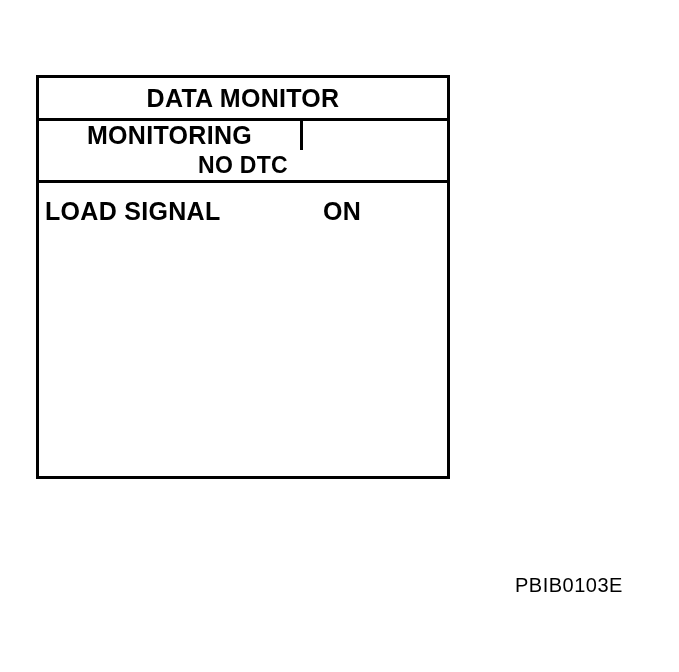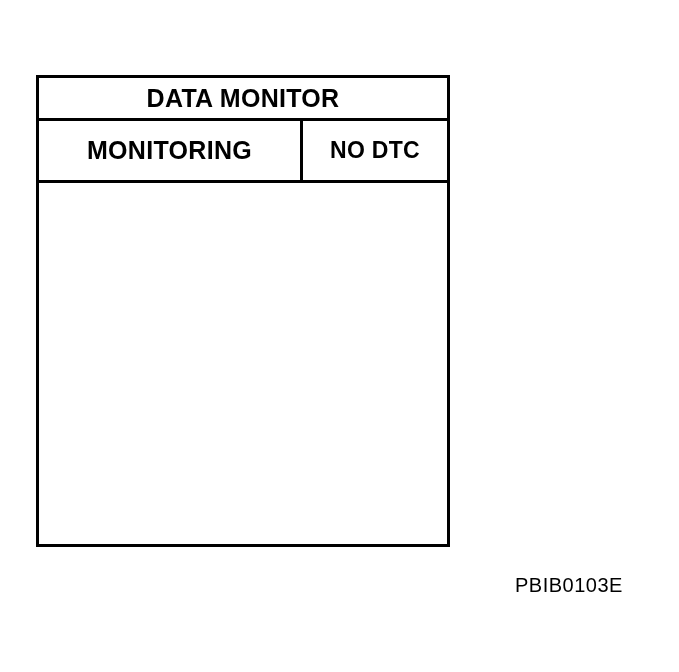--- a/index.html
+++ b/index.html
@@ -13,21 +13,21 @@
     background: var(--bg, #ffffff);
     color: var(--fg, #000000);
     font-family: "Liberation Sans", sans-serif;
     overflow: hidden;
   }
   .monitor-box {
     position: absolute;
     left: 36px;
     top: 75px;
     width: 414px;
-    height: 472px;
+    height: 404px;
     border: 3px solid var(--fg, #000000);
     box-sizing: border-box;
     background: var(--bg, #ffffff);
     display: flex;
     flex-direction: column;
   }
   .title-row {
     height: 43px;
     box-sizing: border-box;
     border-bottom: 3px solid var(--fg, #000000);
@@ -36,21 +36,21 @@
     justify-content: center;
     font-size: 25px;
     font-weight: bold;
     letter-spacing: 0.3px;
   }
   .status-row {
     height: 62px;
     box-sizing: border-box;
     border-bottom: 3px solid var(--fg, #000000);
     display: flex;
-    flex-direction: row;
+    flex-direction: column;
     justify-content: center;
   }
   .status-cell-left {
     width: 264px;
     box-sizing: border-box;
     border-right: 3px solid var(--fg, #000000);
     display: flex;
     align-items: center;
     justify-content: center;
     font-size: 25px;
@@ -116,18 +116,24 @@
 
     <div class="status-row">
       <div class="status-cell-left">
         <span>MONITORING</span>
       </div>
       <div class="status-cell-right">
         <span>NO DTC</span>
       </div>
     </div>
 
+    <div class="signal-list">
+      <div class="data-row">
+        <span class="data-label">LOAD SIGNAL</span>
+        <span class="data-value">ON</span>
+      </div>
+    </div>
 
   </div>
 
   <div class="figure-code">PBIB0103E</div>
 
 </div>
 
 </body></html>

